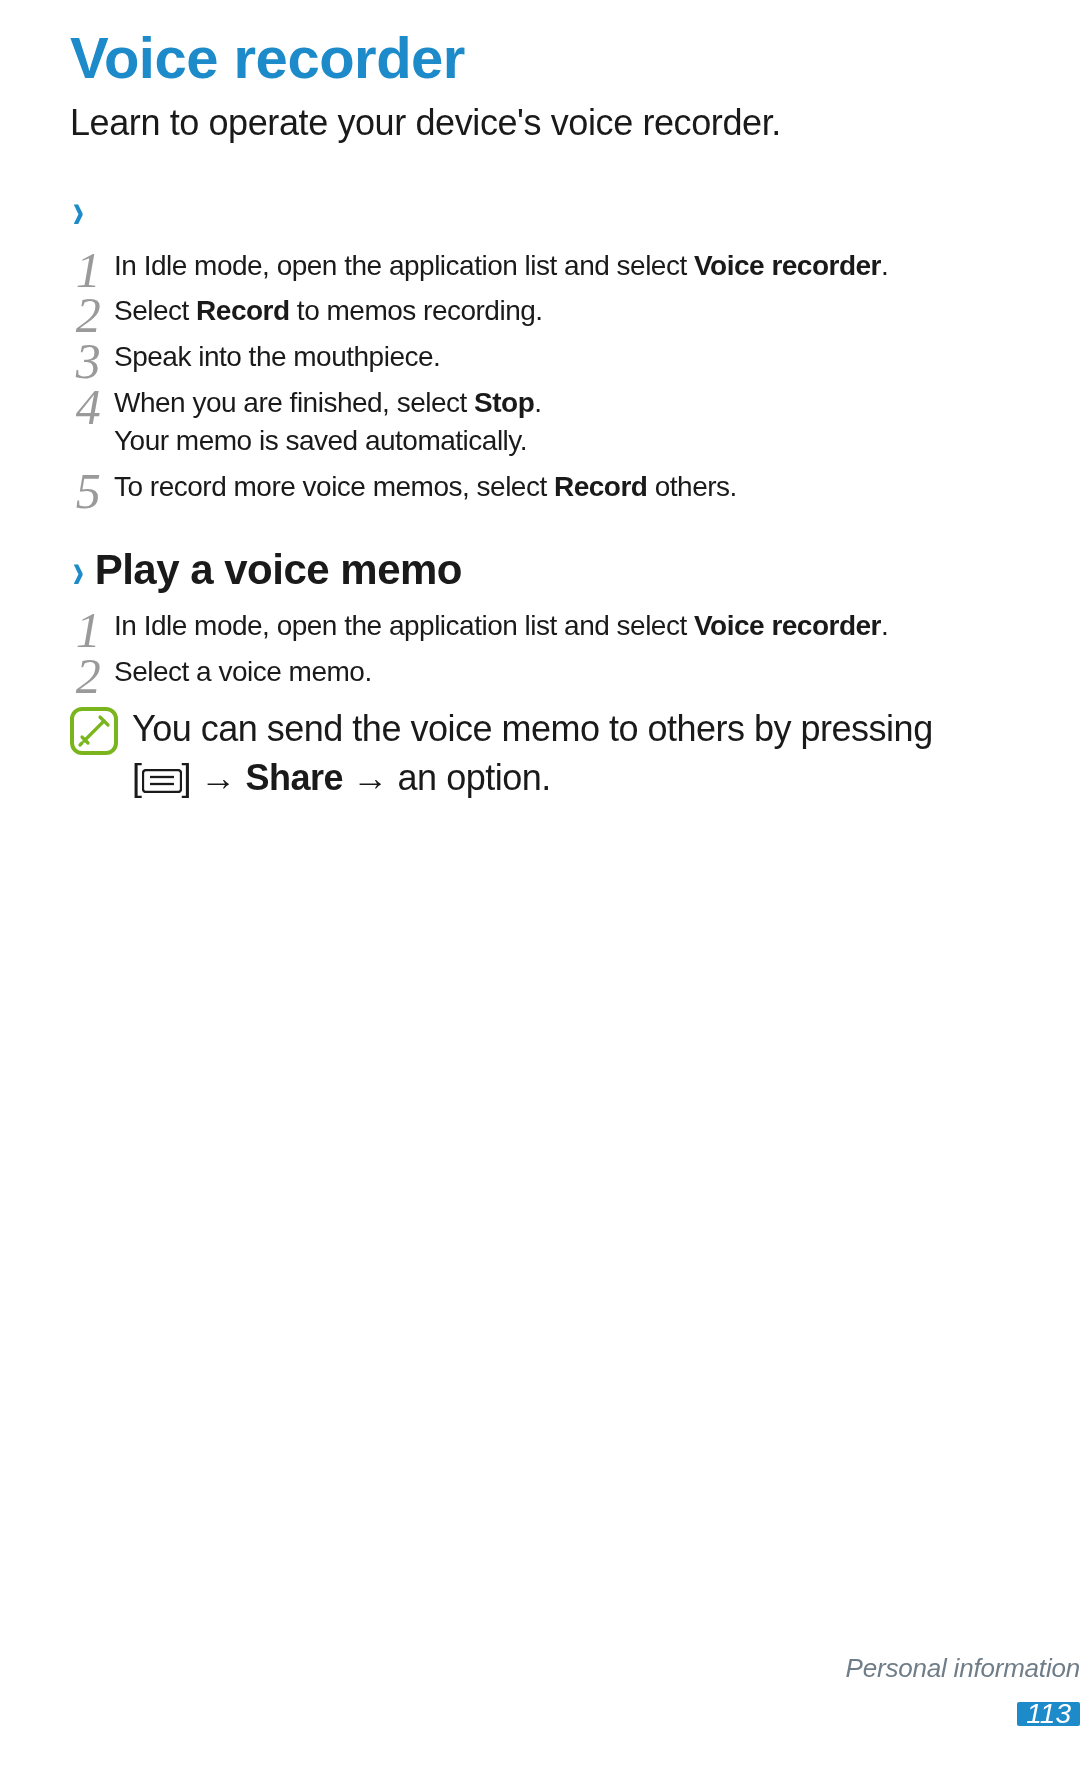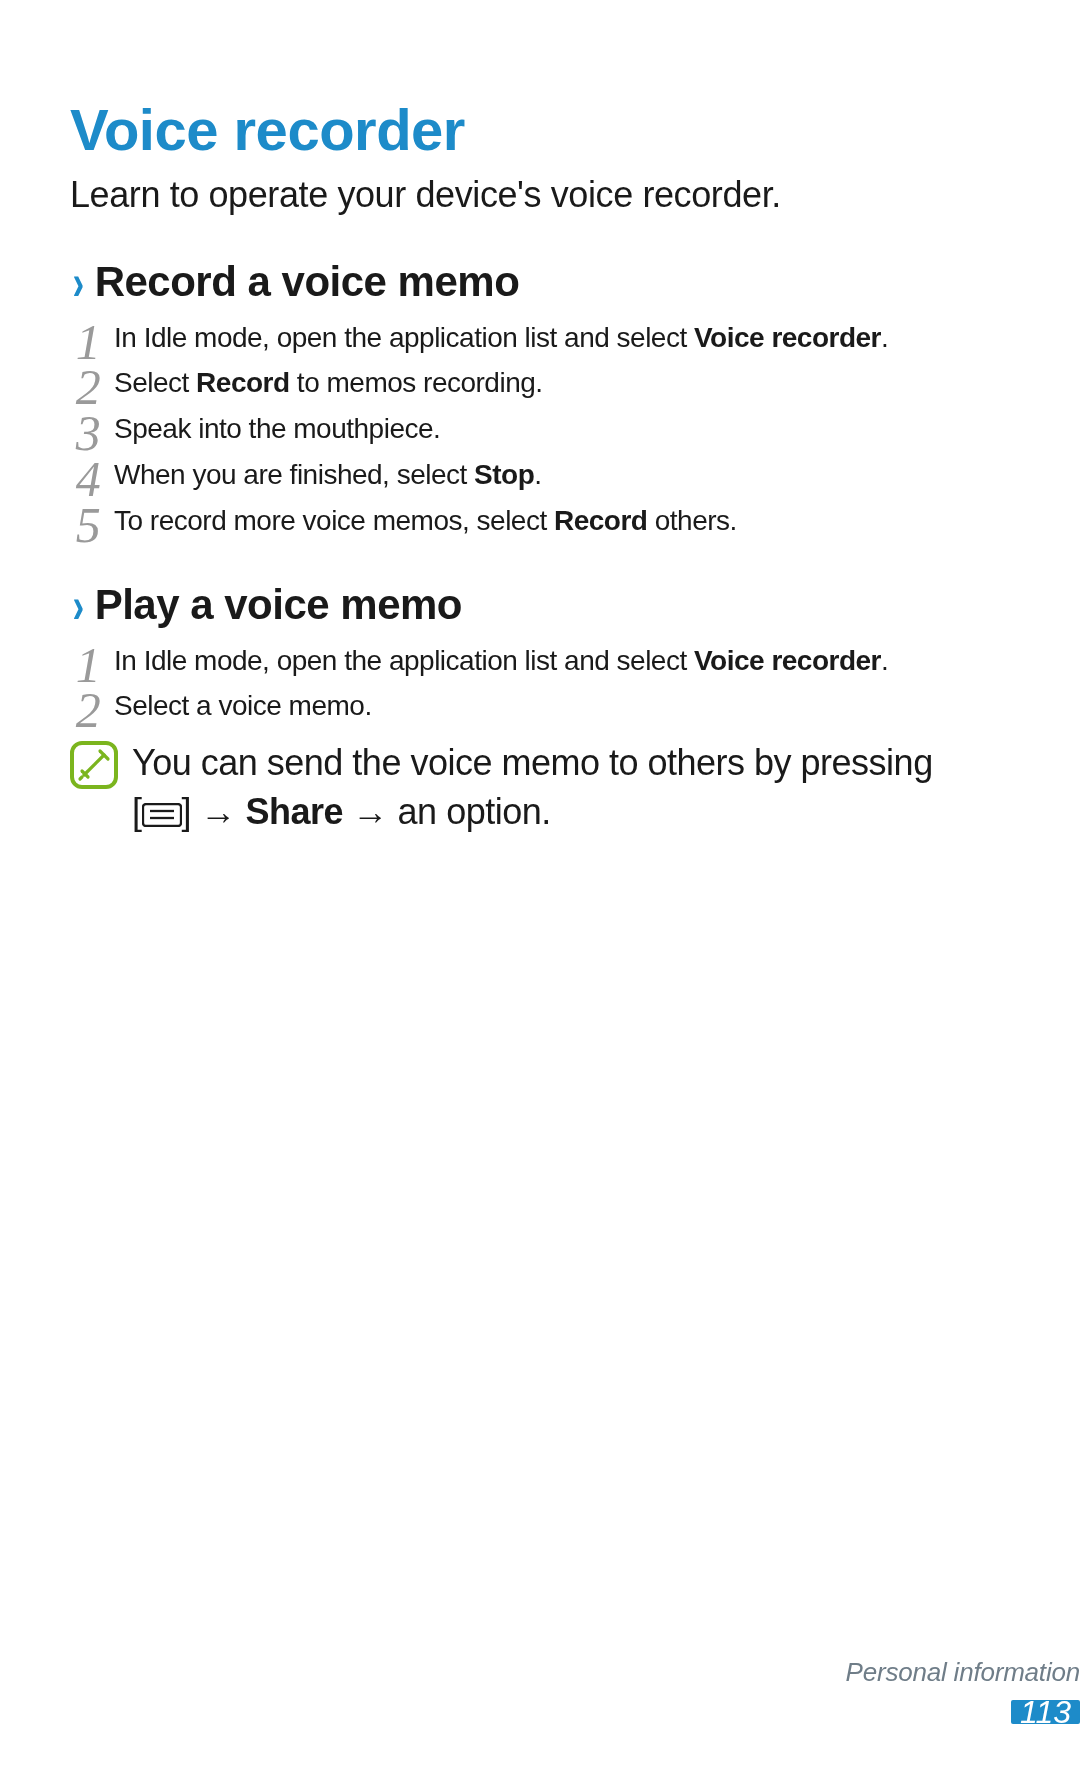--- a/index.html
+++ b/index.html
@@ -10,21 +10,21 @@
     background: #fff;
     font-family: "Myriad Pro", "Segoe UI", "Helvetica Neue", Arial, sans-serif;
     color: #1a1a1a;
     -webkit-font-smoothing: antialiased;
   }
   .page {
     position: relative;
     box-sizing: border-box;
     width: 1080px;
     height: 1771px;
-    padding: 98px 70px 0 70px;
+    padding: 26px 70px 0 70px;
   }
   .title {
     font-size: 58px;
     font-weight: 700;
     color: #1d8bc9;
     letter-spacing: -0.5px;
     margin: 0 0 10px 0;
     line-height: 1.1;
   }
   .intro {
@@ -111,54 +111,54 @@
   .footer-cat {
     font-style: italic;
     color: #6f7d88;
     font-size: 26px;
     letter-spacing: -0.2px;
   }
   .page-num {
     display: inline-block;
     background: #1d8bc9;
     color: #fff;
-    font-size: 32px;
+    font-size: 28px;
     font-style: italic;
     padding: 0 9px;
     border-radius: 2px;
-    margin-top: 12px;
+    margin-top: 18px;
     line-height: 24px;
     height: 24px;
   }
 </style>
 </head>
 <body>
 
 <div class="page">
 
   <h1 class="title">Voice recorder</h1>
   <p class="intro">Learn to operate your device's voice recorder.</p>
 
   <div class="sub">
     <span class="chev">›</span>
-    <span class="sub-text">Record a voice memo</span>
   </div>
 
   <ol class="steps">
     <li>
       <span>In Idle mode, open the application list and select </span><span class="b">Voice recorder</span><span>.</span>
     </li>
     <li>
       <span>Select </span><span class="b">Record</span><span> to memos recording.</span>
     </li>
     <li>
       <span>Speak into the mouthpiece.</span>
     </li>
     <li>
       <span>When you are finished, select </span><span class="b">Stop</span><span>.</span><br>
+      <span>Your memo is saved automatically.</span>
     </li>
     <li>
       <span>To record more voice memos, select </span><span class="b">Record</span><span> others.</span>
     </li>
   </ol>
 
   <div class="sub">
     <span class="chev">›</span>
     <span class="sub-text">Play a voice memo</span>
   </div>

